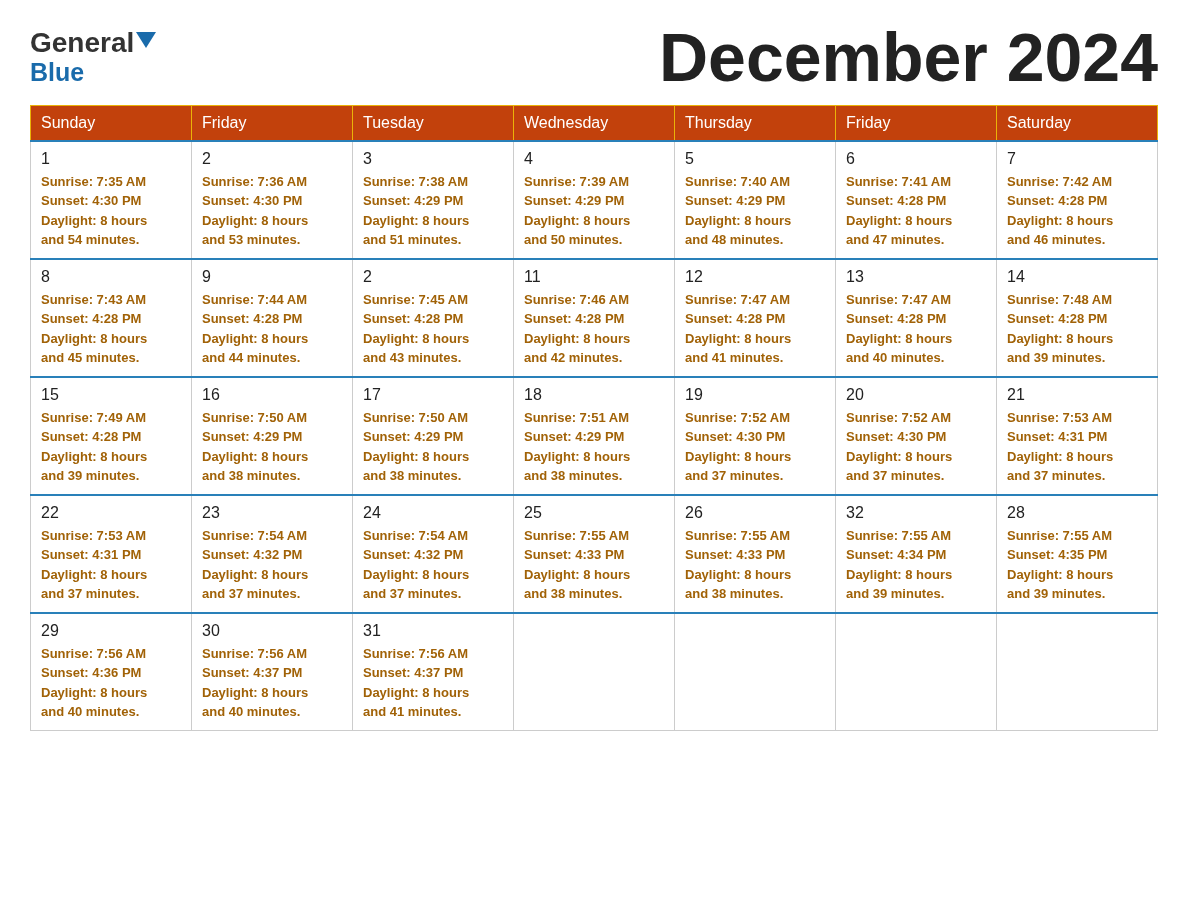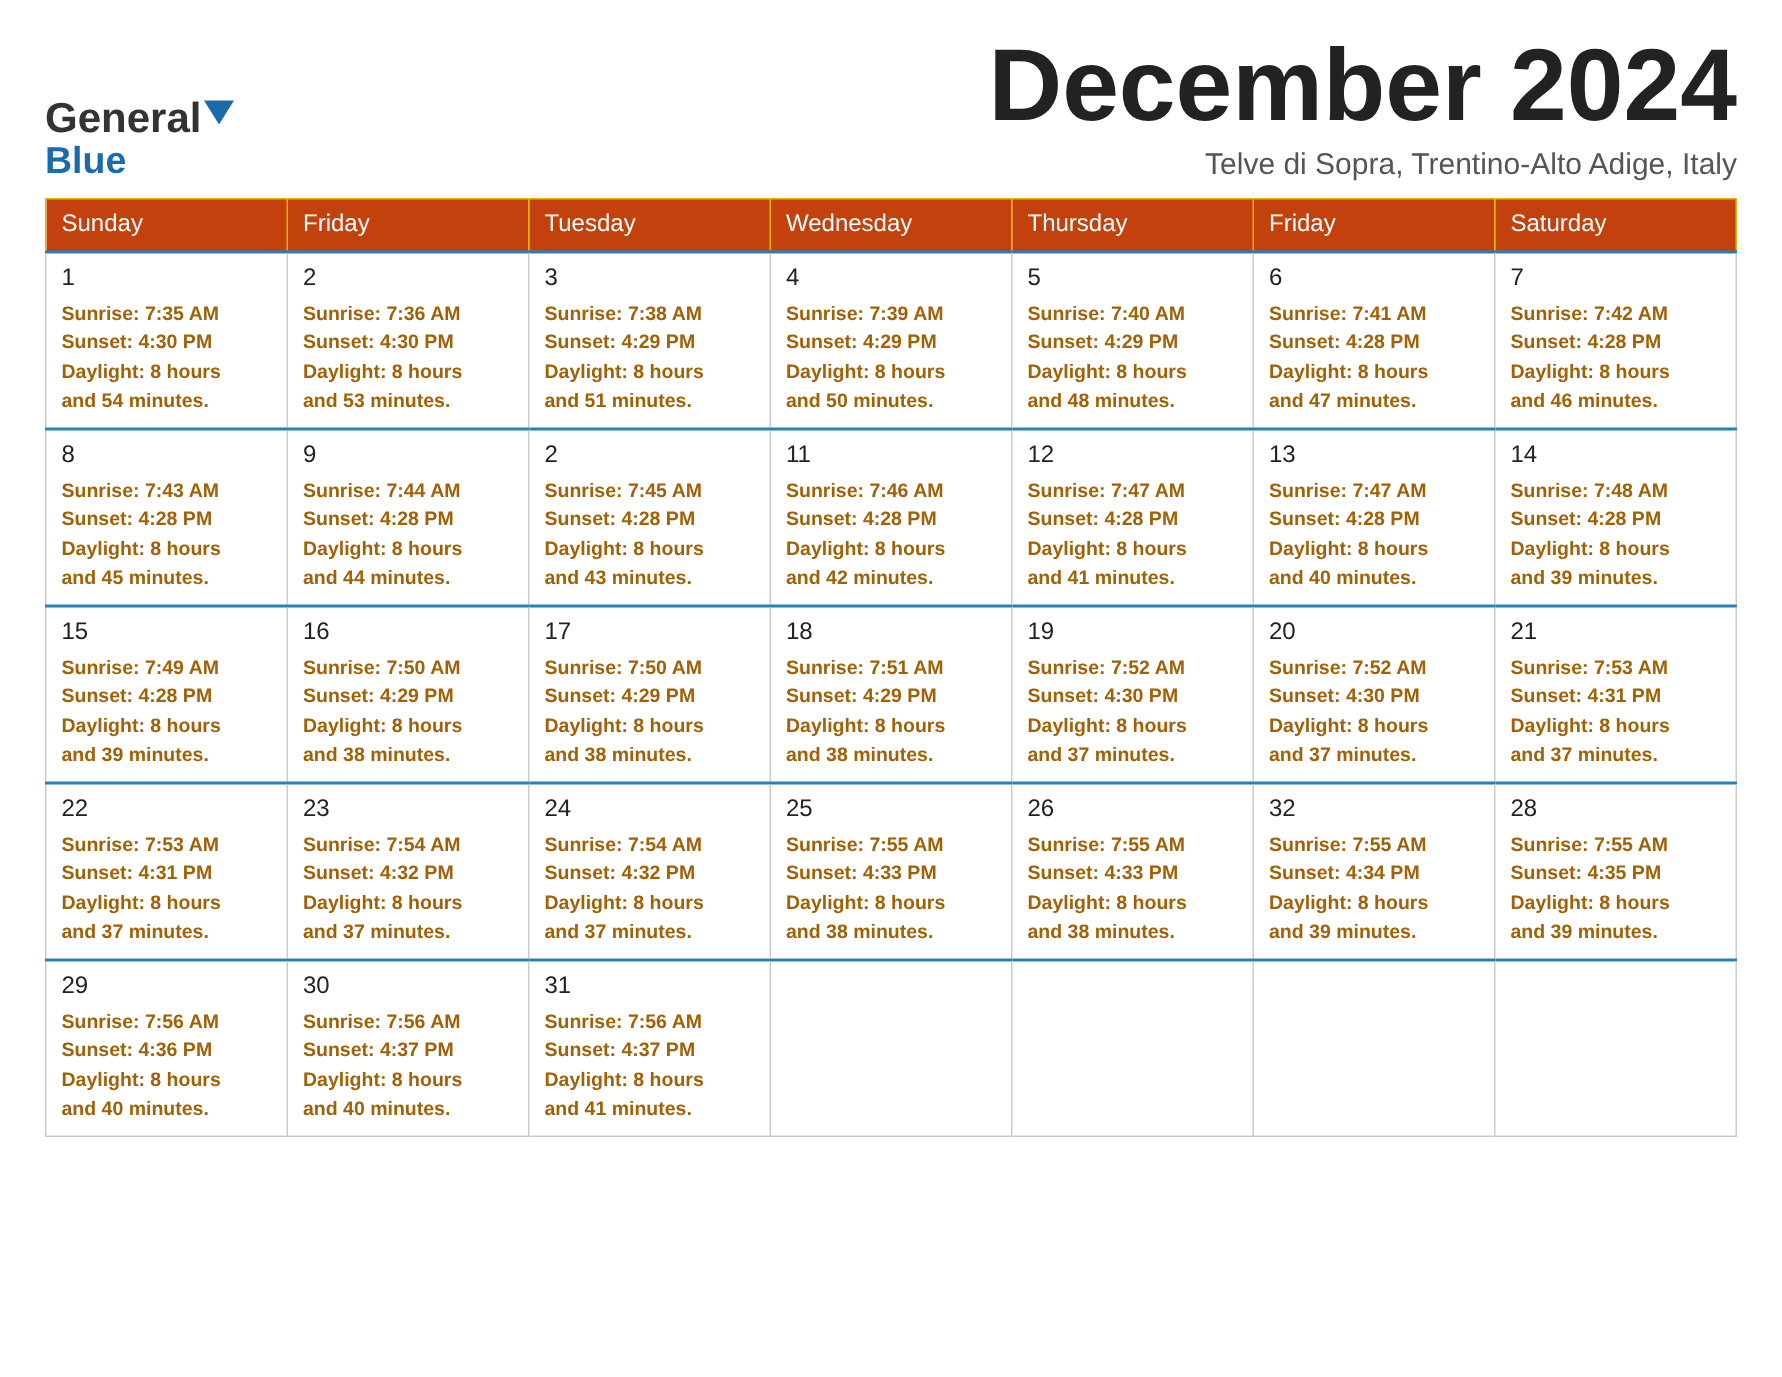--- a/index.html
+++ b/index.html
@@ -6,21 +6,21 @@
     body {
       font-family: Arial, sans-serif;
       background: #fff;
       padding: 20px 30px;
       width: 1188px;
       min-height: 918px;
     }
     .header {
       display: flex;
       justify-content: space-between;
-      align-items: flex-end;
+      align-items: center;
       margin-bottom: 10px;
     }
     .logo {
       display: flex;
       flex-direction: column;
       align-items: flex-start;
     }
     .logo-general {
       font-size: 28px;
       font-weight: bold;
@@ -118,21 +118,20 @@
     <div class="logo-line">
       <span class="logo-general">General</span>
       <span class="logo-triangle"></span>
     </div>
     <div class="logo-line">
       <span class="logo-blue">Blue</span>
     </div>
   </div>
   <div class="title-section">
     <div class="month-title">December 2024</div>
-    <div class="location-title">Telve di Sopra, Trentino-Alto Adige, Italy</div>
   </div>
 </div>
 
 <table class="calendar-table">
   <thead>
     <tr>
     <th>Sunday</th>
         <th>Friday</th>
         <th>Tuesday</th>
         <th>Wednesday</th>

